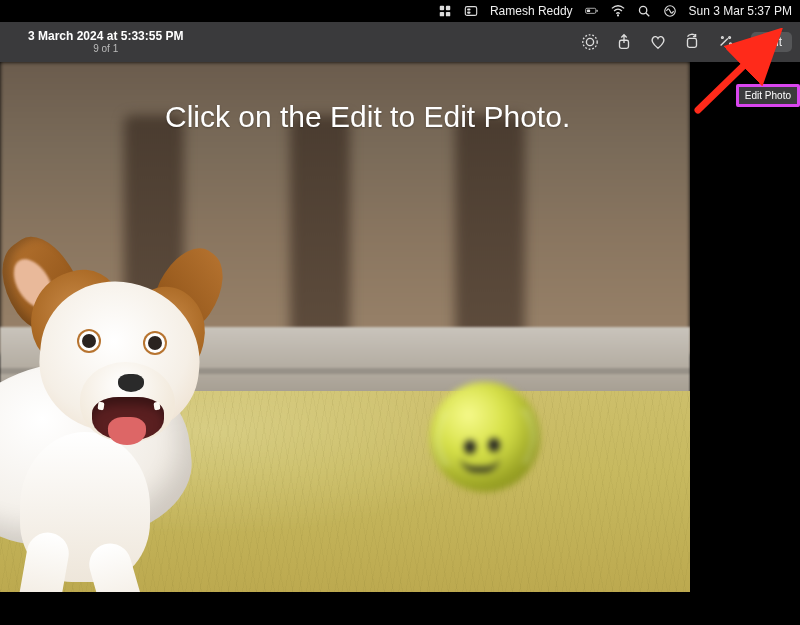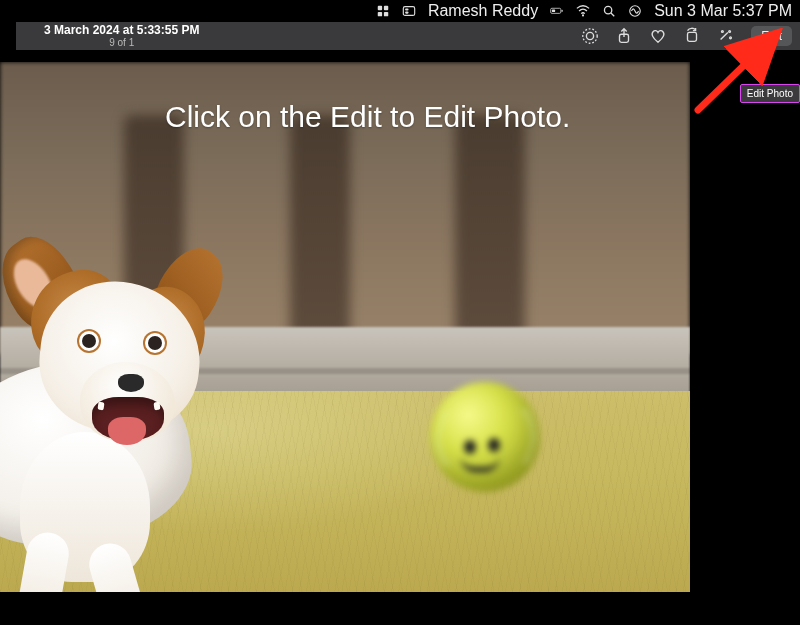--- a/index.html
+++ b/index.html
@@ -5,51 +5,51 @@
   * { box-sizing: border-box; margin: 0; padding: 0; }
   html, body { width: 800px; height: 625px; overflow: hidden; background: #000; font-family: -apple-system, "Helvetica Neue", Arial, sans-serif; color: #fff; }
 
   
   .menubar {
     position: absolute; top: 0; left: 0; right: 0; height: 22px;
     background: #000; display: flex; align-items: center; justify-content: flex-end;
     padding: 0 8px; font-size: 12px; gap: 12px; color: #ddd;
   }
   .menubar .mb-icon { width: 14px; height: 14px; display: inline-flex; align-items: center; justify-content: center; }
-  .menubar .mb-text { font-size: 16px; color: #eee; }
+  .menubar .mb-text { font-size: 12px; color: #eee; }
   .menubar svg { fill: #ddd; }
 
   
   .app-window {
     position: absolute; top: 22px; left: 0; width: 800px; height: 603px;
     background: #000;
   }
   .toolbar {
-    position: absolute; top: 0; left: 16px; right: 0; height: 28px;
+    position: absolute; top: 0; left: 0; right: 0; height: 40px;
     background: #3a3a3c;
     display: flex; align-items: center; justify-content: space-between;
     padding: 0 8px;
   }
   .title-block { display: flex; flex-direction: column; line-height: 1.1; padding-left: 20px; }
   .title-block .t1 { font-size: 12px; font-weight: 600; color: #fff; }
   .title-block .t2 { font-size: 10px; color: #bbb; text-align: center; }
 
   .toolbar-right { display: flex; align-items: center; gap: 16px; }
   .tb-icon { width: 18px; height: 18px; display: inline-flex; align-items: center; justify-content: center; cursor: pointer; }
   .tb-icon svg { stroke: #ddd; fill: none; stroke-width: 1.5; }
   .edit-btn {
     background: #555658; color: #eee; font-size: 12px; padding: 3px 10px;
     border-radius: 5px; cursor: pointer; user-select: none;
   }
 
   
   .tooltip {
     position: absolute; top: 62px; right: 0px;
     background: #3b3b3d; color: #fff; font-size: 10px;
-    padding: 3px 6px; border: 1px solid #d946ef; border-radius: 2px;
+    padding: 3px 6px; border: 3px solid #d946ef; border-radius: 2px;
     white-space: nowrap;
   }
 
   
   .photo-viewport {
     position: absolute; top: 40px; left: 0; width: 690px; height: 530px;
     overflow: hidden; background: #000;
   }
 
   

